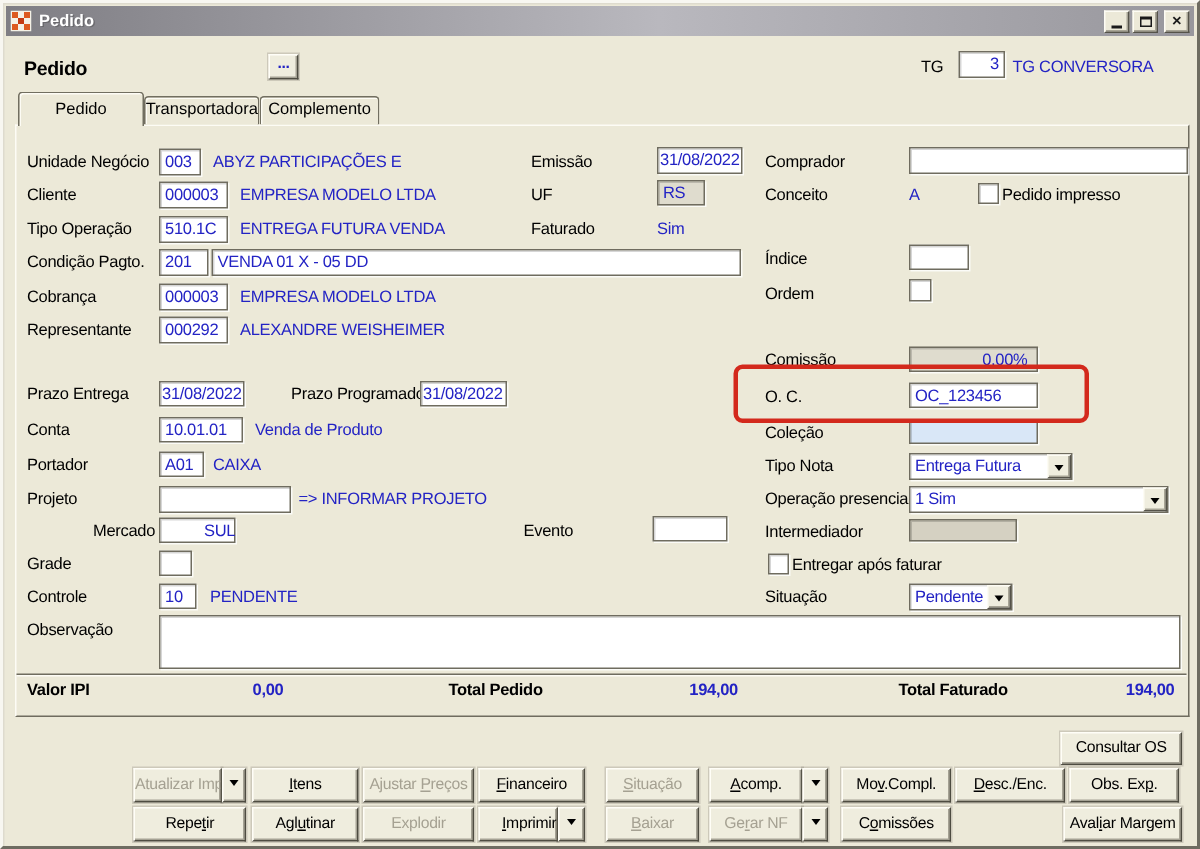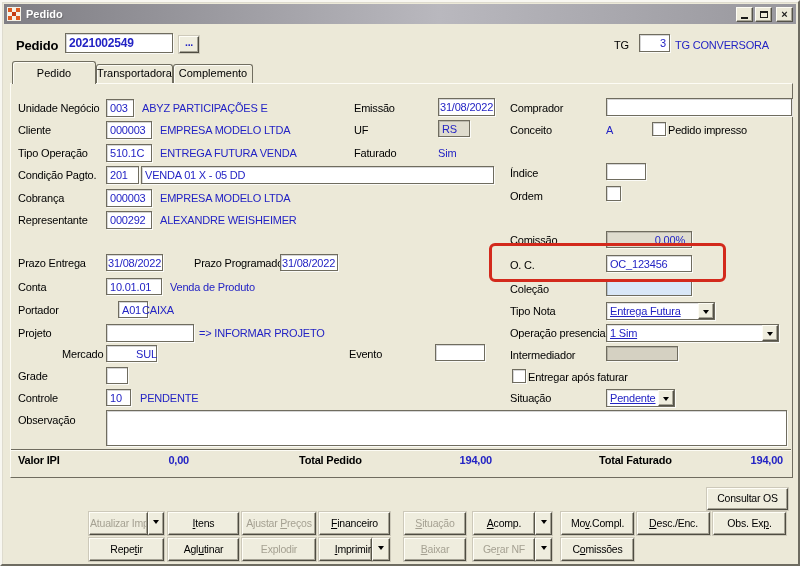--- a/index.html
+++ b/index.html
@@ -38,21 +38,21 @@
   .tb.ro{background:#DFDCCE;}
   .tb.blue{background:#D9E7F7;}
   .tb.gray{background:#D5D1C2;}
   textarea.tb{resize:none;padding:1px 3px;}
   .cb{position:absolute;width:12px;height:12px;background:#fff;box-sizing:content-box;
     border:1px solid #6f6c5f;
     box-shadow:inset 1px 1px 0 rgba(0,0,0,.16),1px 1px 0 rgba(255,255,255,.8);}
   .dd{position:absolute;box-sizing:border-box;background:#fff;display:flex;
     border:1px solid #6f6c5f;
     box-shadow:inset 1px 1px 0 rgba(0,0,0,.12),1px 1px 0 rgba(255,255,255,.8);}
-  .dd-text{flex:1;color:#2323C4;padding:2px 0 0 3px;white-space:nowrap;overflow:hidden;letter-spacing:-0.2px;text-decoration:underline;}
+  .dd-text{flex:1;color:#2323C4;padding:2px 0 0 3px;white-space:nowrap;overflow:hidden;letter-spacing:-0.2px;}
   .dd-btn{width:16px;background:#EFEDDE;display:flex;align-items:center;justify-content:center;
     border:1px solid;border-color:#fdfcf4 #55534a #55534a #fdfcf4;
     box-shadow:inset -1px -1px 0 #a8a596;box-sizing:border-box;}
   .caret{width:0;height:0;border:3px solid transparent;border-top:4px solid #000;margin-top:4px;}
   .tabpage{position:absolute;left:8px;top:81px;width:783px;height:395px;background:#ECE9D8;
     border:1px solid;border-color:#fdfcf5 #6f6c5f #6f6c5f #fdfcf5;box-sizing:border-box;}
   .tab{position:absolute;background:#ECE9D8;text-align:center;box-sizing:border-box;
     border:1px solid #716e60;border-bottom:none;border-top-left-radius:3px;border-top-right-radius:3px;
     box-shadow:inset 1px 1px 0 #fdfcf5;}
   .btn{position:absolute;box-sizing:border-box;height:23px;background:#EFEDDE;
@@ -91,21 +91,20 @@
       </span>
     <span class="winbtn">
         <span class="glyph-max"></span>
       </span>
     <span class="winbtn" style="margin-left:4px;">
         <span class="glyph-close">×</span>
       </span>
   </div>
 
   <span class="lbl hdr-lbl" style="left:14px;top:36px;">Pedido</span>
-  <input class="tb b" style="left: 63px; top: 31px; width: 108px; height: 20px; font-size: 12px;" value="2021002549">
   <div class="btn" style="left:177px;top:34px;width:20px;height:17px;line-height:10px;color:#2323C4;font-weight:bold;">...</div>
   <span class="lbl" style="left:612px;top:37px;">TG</span>
   <input class="tb ra" style="left: 637px; top: 32px; width: 31px; height: 18px;" value="3">
   <span class="val" style="left:673px;top:37px;">TG CONVERSORA</span>
 
   <div class="tabpage"></div>
 
   <div class="tab" style="left:10px;top:59px;width:84px;height:23px;line-height:22px;">Pedido</div>
   <div class="tab" style="left:94px;top:62px;width:77px;height:19px;line-height:17px;">Transportadora</div>
   <div class="tab" style="left:171px;top:62px;width:80px;height:19px;line-height:17px;">Complemento</div>
@@ -160,21 +159,21 @@
   <span class="lbl" style="left:16px;top:255px;">Prazo Entrega</span>
   <input class="tb" style="left: 104px; top: 252px; width: 57px; height: 17px; padding: 0px 1px;" value="31/08/2022">
   <span class="lbl" style="left:192px;top:255px;">Prazo Programado</span>
   <input class="tb" style="left: 278px; top: 252px; width: 58px; height: 17px; padding: 0px 1px;" value="31/08/2022">
 
   <span class="lbl" style="left:16px;top:279px;">Conta</span>
   <input class="tb" style="left: 104px; top: 276px; width: 56px; height: 17px;" value="10.01.01">
   <span class="val" style="left:168px;top:279px;">Venda de Produto</span>
 
   <span class="lbl" style="left:16px;top:302px;">Portador</span>
-  <input class="tb" style="left: 104px; top: 299px; width: 30px; height: 17px; margin-left: 12px;" value="A01">
+  <input class="tb" style="left: 104px; top: 299px; width: 30px; height: 17px;" value="A01">
   <span class="val" style="left:140px;top:302px;">CAIXA</span>
 
   <span class="lbl" style="left:16px;top:325px;text-align:center;">Projeto</span>
   <input class="tb" style="left: 104px; top: 322px; width: 88px; height: 18px;" value="">
   <span class="val" style="left:197px;top:325px;">=&gt; INFORMAR PROJETO</span>
 
   <span class="lbl" style="left:16px;top:346px;padding-left:44px;">Mercado</span>
   <input class="tb" style="left: 104px; top: 343px; width: 25px; height: 17px; padding-left: 46px;" value="01">
   <span class="val" style="left:134px;top:346px;">SUL</span>
   <span class="lbl" style="left:347px;top:346px;">Evento</span>
@@ -263,14 +262,15 @@
   <div class="btn" style="left:317px;top:536px;width:53px;text-align:right;"><u>I</u>mprimir</div>
   <div class="btn arrowbtn" style="left:370px;top:536px;width:18px;">
       <span class="caret"></span>
     </div>
   <div class="btn disabled" style="left:402px;top:536px;width:62px;"><u>B</u>aixar</div>
   <div class="btn disabled" style="left:471px;top:536px;width:62px;">Ge<u>r</u>ar NF</div>
   <div class="btn arrowbtn" style="left:533px;top:536px;width:17px;">
       <span class="caret"></span>
     </div>
   <div class="btn" style="left:559px;top:536px;width:73px;">C<u>o</u>missões</div>
+  <div class="btn" style="left:707px;top:536px;width:79px;">Aval<u>i</u>ar Margem</div>
 
 </div>
 
 </body></html>

